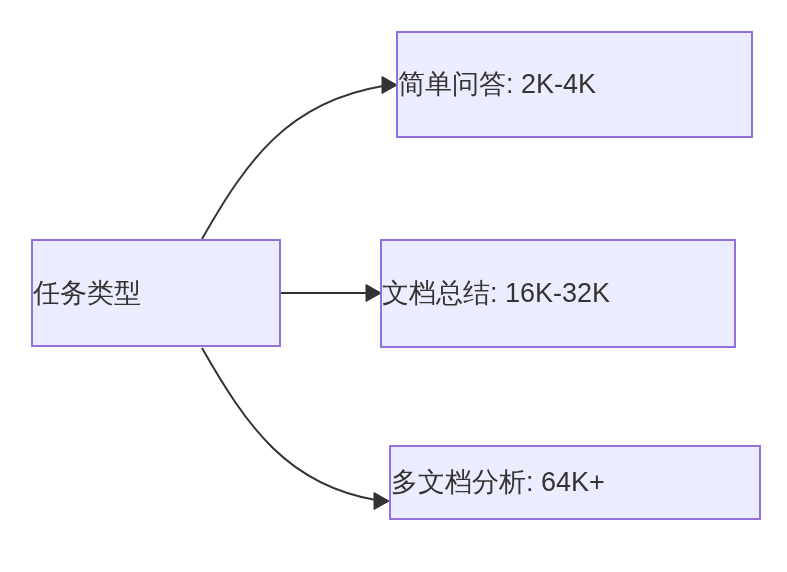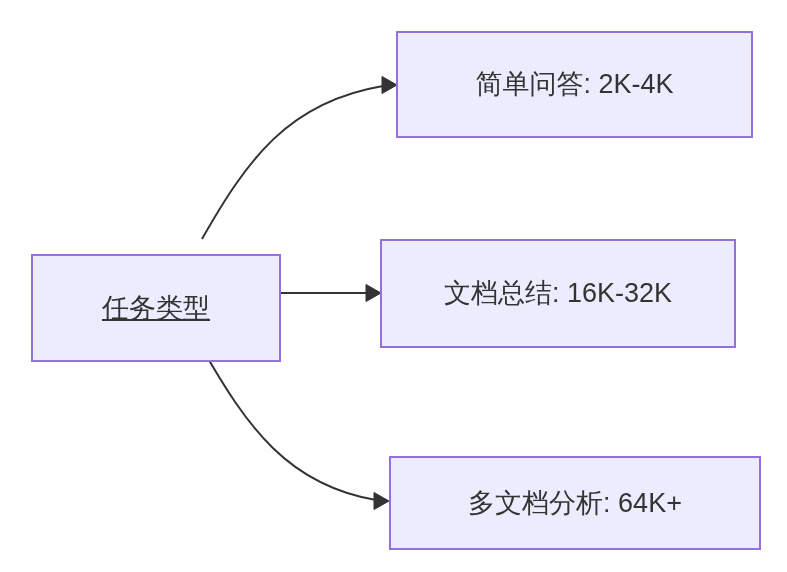--- a/index.html
+++ b/index.html
@@ -35,28 +35,27 @@
   .node {
     position: absolute;
     box-sizing: border-box;
     background: var(--node-fill, #ECECFF);
     border: 2px solid var(--node-border, #9370DB);
     color: var(--text-color, #333333);
     font-size: 27px;
     line-height: 1;
     display: flex;
     align-items: center;
-    justify-content: center;
     text-align: center;
     white-space: nowrap;
   }
-  .node-root   { left: 31px;  top: 254px; width: 250px; height: 108px; text-decoration: underline; }
+  .node-root   { left: 31px;  top: 239px; width: 250px; height: 108px; }
   .node-top    { left: 396px; top: 31px;  width: 357px; height: 107px; }
   .node-middle { left: 380px; top: 239px; width: 356px; height: 109px; }
-  .node-bottom { left: 389px; top: 456px; width: 372px; height: 94px; }
+  .node-bottom { left: 389px; top: 445px; width: 372px; height: 75px; }
 </style>
 </head>
 <body>
 
 <div class="canvas">
 
   <svg class="edges" viewBox="0 0 787 572" xmlns="http://www.w3.org/2000/svg">
     <path d="M202,239 C247,160 288,102 383,86"></path>
     <polygon points="397,85 382,76.5 382,93.5"></polygon>
 

